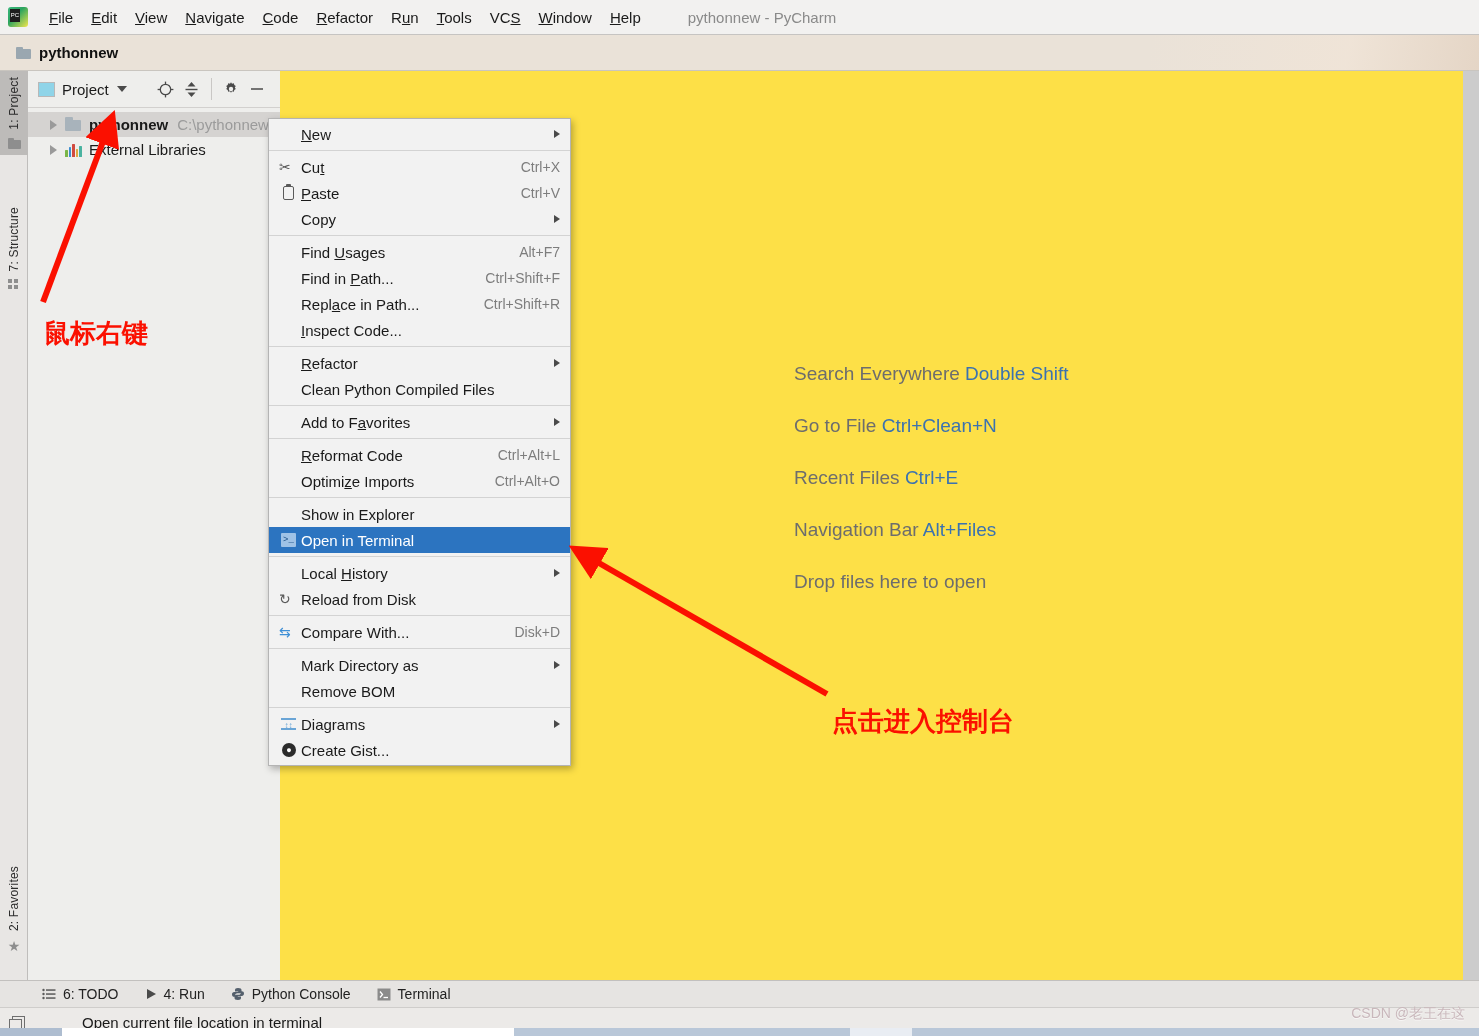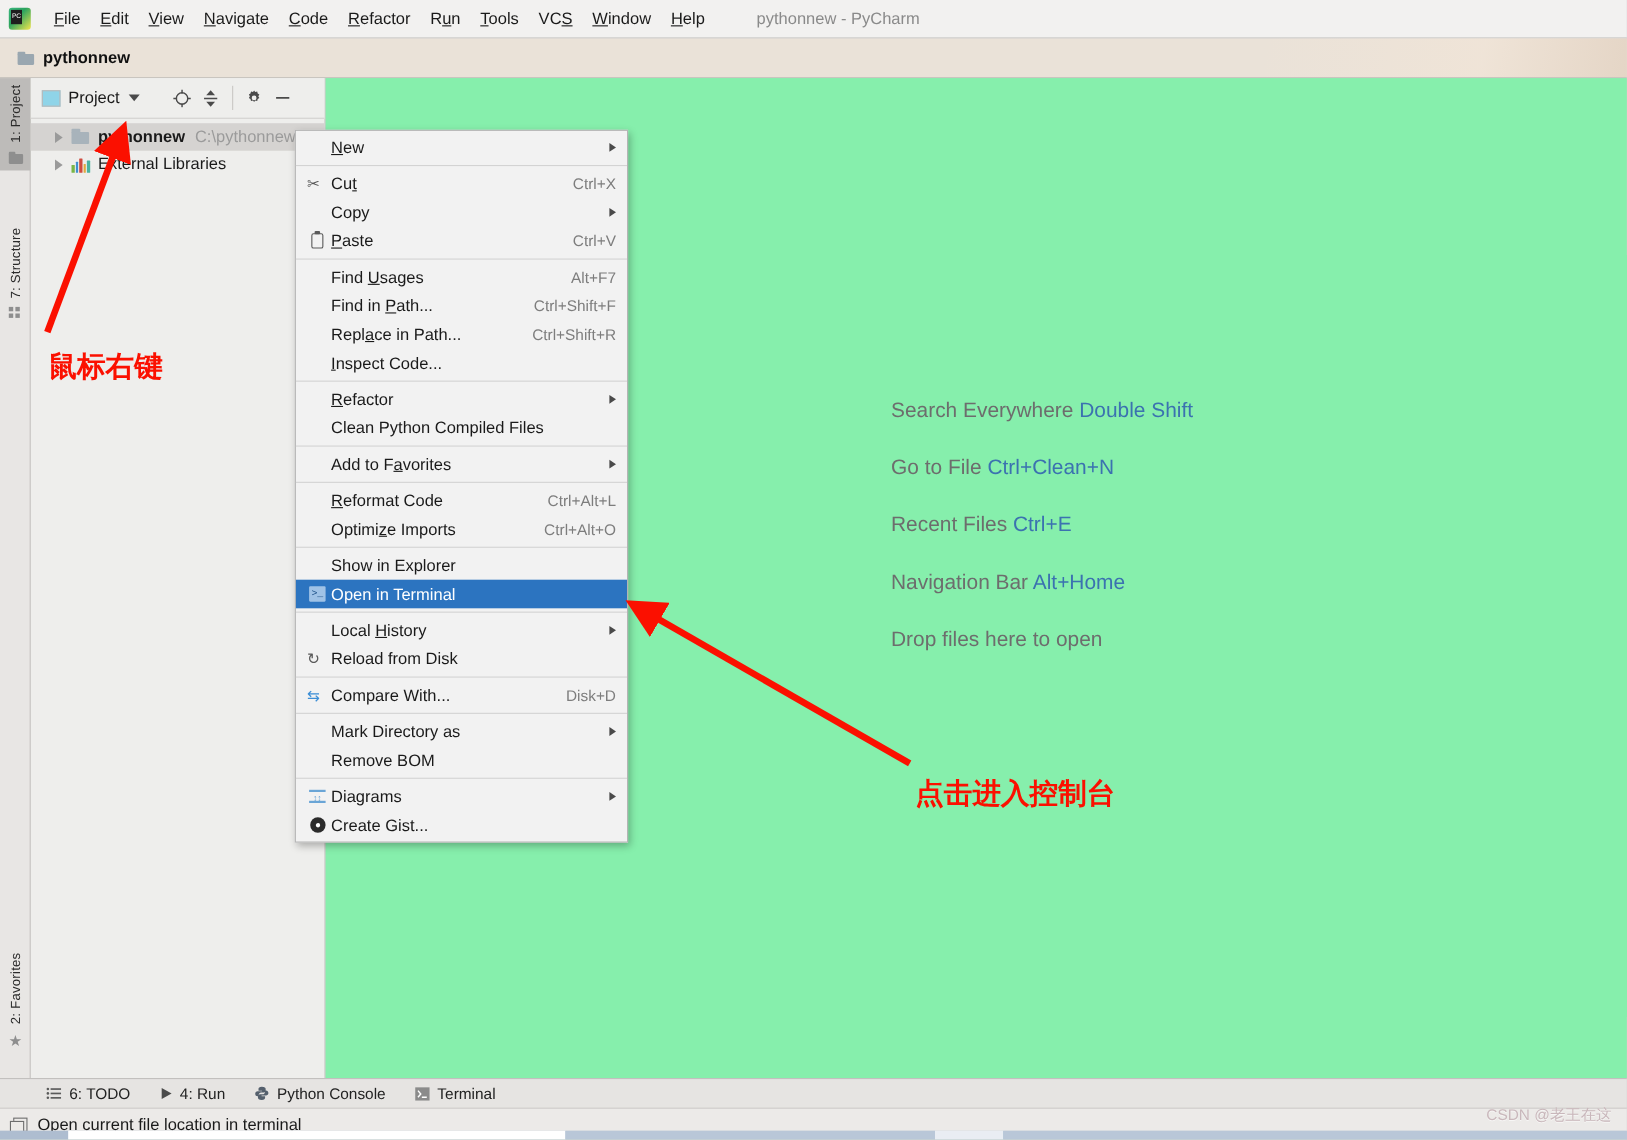--- a/index.html
+++ b/index.html
@@ -144,22 +144,22 @@
   }
   .ico-folder-tree::after {
     content: ""; position: absolute; left: 0; top: 0px; width: 8px; height: 4px;
     background: #a8b3bb; border-radius: 1px 1px 0 0;
   }
   .ico-lib { display: flex; align-items: flex-end; gap: 1px; height: 15px; }
   .ico-lib b { display: block; width: 3px; border-radius: .5px; }
 
   
   .editor {
-    position: absolute; left: 296px; top: 71px; width: 1183px; height: 909px;
-    background: #86efac;
+    position: absolute; left: 280px; top: 71px; width: 1183px; height: 909px;
+    background: #fde047;
   }
   .hints { position: absolute; left: 514px; top: 292px; }
   .hint-line {
     font-size: 19px; color: #6d6d6d; margin-bottom: 30px; white-space: nowrap;
   }
   .hint-line .key { color: #3b72b0; }
 
   
   .ctxmenu {
     position: absolute; left: 268px; top: 118px; width: 303px;
@@ -223,21 +223,21 @@
   .bb-item {
     display: flex; align-items: center; font-size: 14px; color: #222;
     margin-right: 26px; cursor: default; white-space: nowrap;
   }
   .bb-item:first-child { margin-left: 42px; }
   .bb-ico { margin-right: 7px; display: flex; align-items: center; }
 
   .statusbar {
     position: absolute; left: 0; top: 1007px; width: 1479px; height: 29px;
     background: #eceae8; border-top: 1px solid #cfcdcb;
-    display: flex; align-items: center;
+    display: flex; align-items: center; gap: 48px;
   }
   .sb-ico {
     margin-left: 12px; margin-right: 9px; width: 13px; height: 13px;
     border: 1.5px solid #6e6e6e; position: relative;
   }
   .sb-ico::after {
     content: ""; position: absolute; left: -4px; top: 2px; width: 11px; height: 11px;
     border: 1.5px solid #6e6e6e; background: #eceae8;
   }
   .sb-text { font-size: 15px; color: #1a1a1a; }
@@ -373,48 +373,48 @@
           <span>External Libraries</span>
         </div>
       </div>
   </div>
 
   <div class="editor">
     <div class="hints" id="editor-hints">
         <div class="hint-line">Search Everywhere <span class="key">Double Shift</span></div>
         <div class="hint-line">Go to File <span class="key">Ctrl+Clean+N</span></div>
         <div class="hint-line">Recent Files <span class="key">Ctrl+E</span></div>
-        <div class="hint-line">Navigation Bar <span class="key">Alt+Home</span></div>
+        <div class="hint-line">Navigation Bar <span class="key">Alt+Files</span></div>
         <div class="hint-line">Drop files here to open</div>
       </div>
   </div>
 
   <div class="ctxmenu" id="ctxmenu">
       <div class="ctx-item">
         <div class="ctx-ico"></div>
         <div class="ctx-label"><u>N</u>ew</div>
         <div class="ctx-arrow"></div>
       </div>
       <div class="ctx-sep"></div>
       <div class="ctx-item">
         <div class="ctx-ico"><span class="ic-scissors">✂</span></div>
         <div class="ctx-label">Cu<u>t</u></div>
         <div class="ctx-accel">Ctrl+X</div>
       </div>
       <div class="ctx-item">
-        <div class="ctx-ico"></div>
-        <div class="ctx-label">Copy</div>
-        <div class="ctx-arrow"></div>
-      </div>
-      <div class="ctx-item">
         <div class="ctx-ico">
           <span class="ic-clip"></span>
         </div>
         <div class="ctx-label"><u>P</u>aste</div>
         <div class="ctx-accel">Ctrl+V</div>
+      </div>
+      <div class="ctx-item">
+        <div class="ctx-ico"></div>
+        <div class="ctx-label">Copy</div>
+        <div class="ctx-arrow"></div>
       </div>
       <div class="ctx-sep"></div>
       <div class="ctx-item">
         <div class="ctx-ico"></div>
         <div class="ctx-label">Find <u>U</u>sages</div>
         <div class="ctx-accel">Alt+F7</div>
       </div>
       <div class="ctx-item">
         <div class="ctx-ico"></div>
         <div class="ctx-label">Find in <u>P</u>ath...</div>

